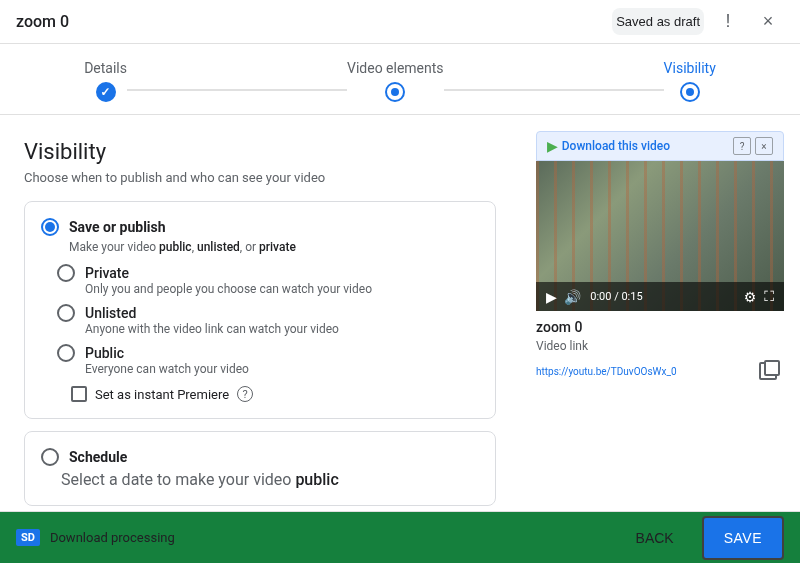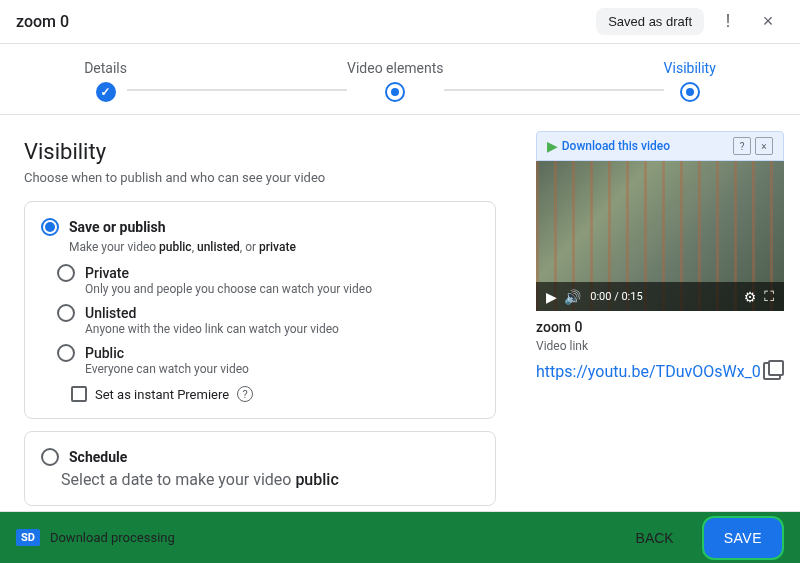--- a/index.html
+++ b/index.html
@@ -32,21 +32,21 @@
     }
     .header-right {
       display: flex;
       align-items: center;
       gap: 8px;
     }
     .saved-draft-btn {
       background: #f1f3f4;
       border: none;
       border-radius: 8px;
-      padding: 6px 12px;
+      padding: 6px 4px;
       font-size: 13px;
       color: #202124;
       cursor: pointer;
     }
     .header-icon-btn {
       background: none;
       border: none;
       cursor: pointer;
       color: #5f6368;
       font-size: 18px;
@@ -359,21 +359,21 @@
       font-size: 12px;
       color: #5f6368;
       margin-bottom: 2px;
     }
     .video-link-row {
       display: flex;
       align-items: center;
       justify-content: space-between;
     }
     .video-link {
-      font-size: 16px;
+      font-size: 10px;
       color: #1a73e8;
       text-decoration: none;
     }
     .copy-btn {
       width: 32px;
       height: 32px;
       border: none;
       background: none;
       cursor: pointer;
       display: flex;
@@ -438,22 +438,22 @@
       border: none;
       font-size: 14px;
       font-weight: 500;
       color: #202124;
       cursor: pointer;
       padding: 8px 16px;
     }
     .save-btn {
       background: #1a73e8;
       color: #fff;
-      border: 2px solid #22c55e;
-      border-radius: 12px;
+      border: 2px solid #404040;
+      border-radius: 4px;
       font-size: 14px;
       font-weight: 500;
       padding: 12px 20px;
       cursor: pointer;
       letter-spacing: 0.5px;
     }
 
     
     .left-panel::-webkit-scrollbar { width: 8px; }
     .left-panel::-webkit-scrollbar-track { background: #f1f3f4; }

